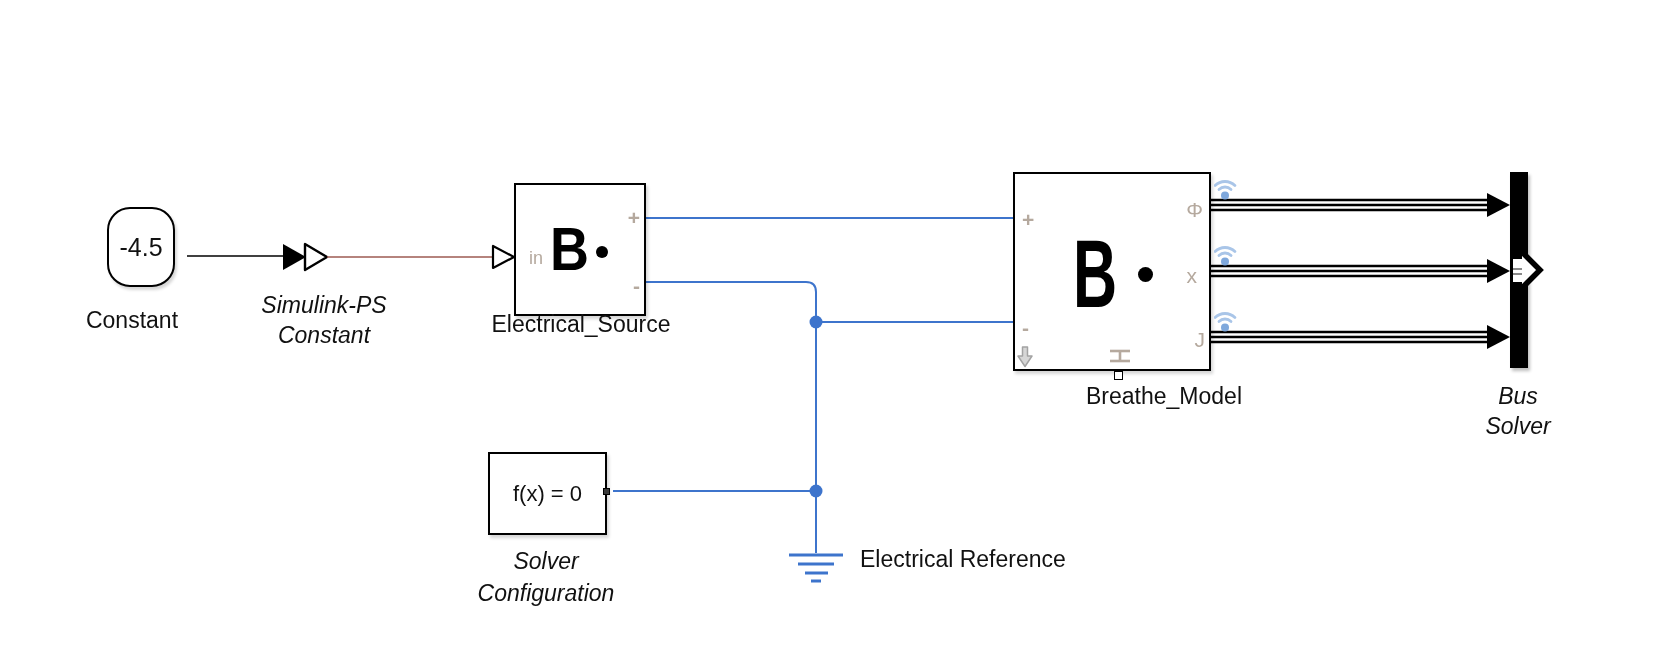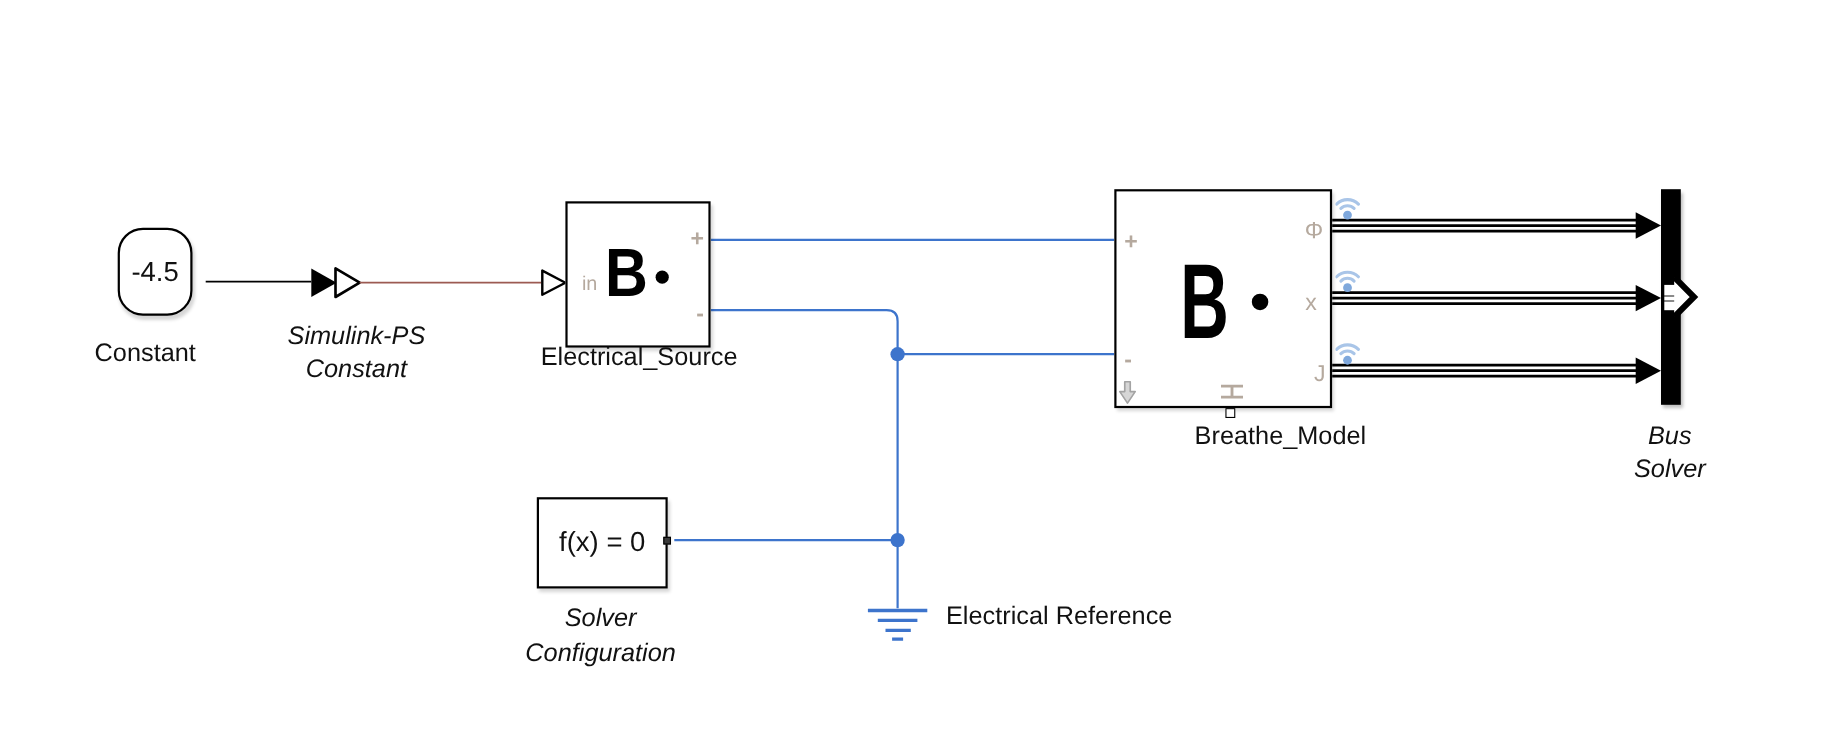--- a/index.html
+++ b/index.html
@@ -122,21 +122,21 @@
   <div class="block" style="left:514px;top:183px;width:132px;height:133px;">
     <span class="port-label inlbl" style="left:13px;top:62px;">in</span>
     <span class="block-logo" style="left:34px;top:33px;font-size:62px;transform:scaleX(0.87);">B</span>
     <span class="logo-dot" style="left:80px;top:61px;width:12px;height:12px;"></span>
     <span class="port-label pm" style="right:4px;top:22px;">+</span>
     <span class="port-label pm" style="right:4px;top:90px;">-</span>
   </div>
   <div class="blabel" style="left:581px;top:312px;">Electrical_Source</div>
 
   <div class="block" style="left:488px;top:452px;width:119px;height:83px;">
-    <div class="block-value" style="font-size:25px;">f(x) = 0</div>
+    <div class="block-value" style="font-size:22px;">f(x) = 0</div>
     <span class="port-square" style="right:-5px;top:34px;width:7px;height:7px;background:#3a3a3a;border:1px solid #000;"></span>
   </div>
   <div class="blabel" style="left:860px;top:547px;transform:none;text-align:left;">Electrical Reference</div>
 
   <div class="blabel two" style="left:546px;top:545px;line-height:32px;">
     <div>Solver</div>
     <div>Configuration</div>
   </div>
 
   <div class="block" style="left:1013px;top:172px;width:198px;height:199px;">

